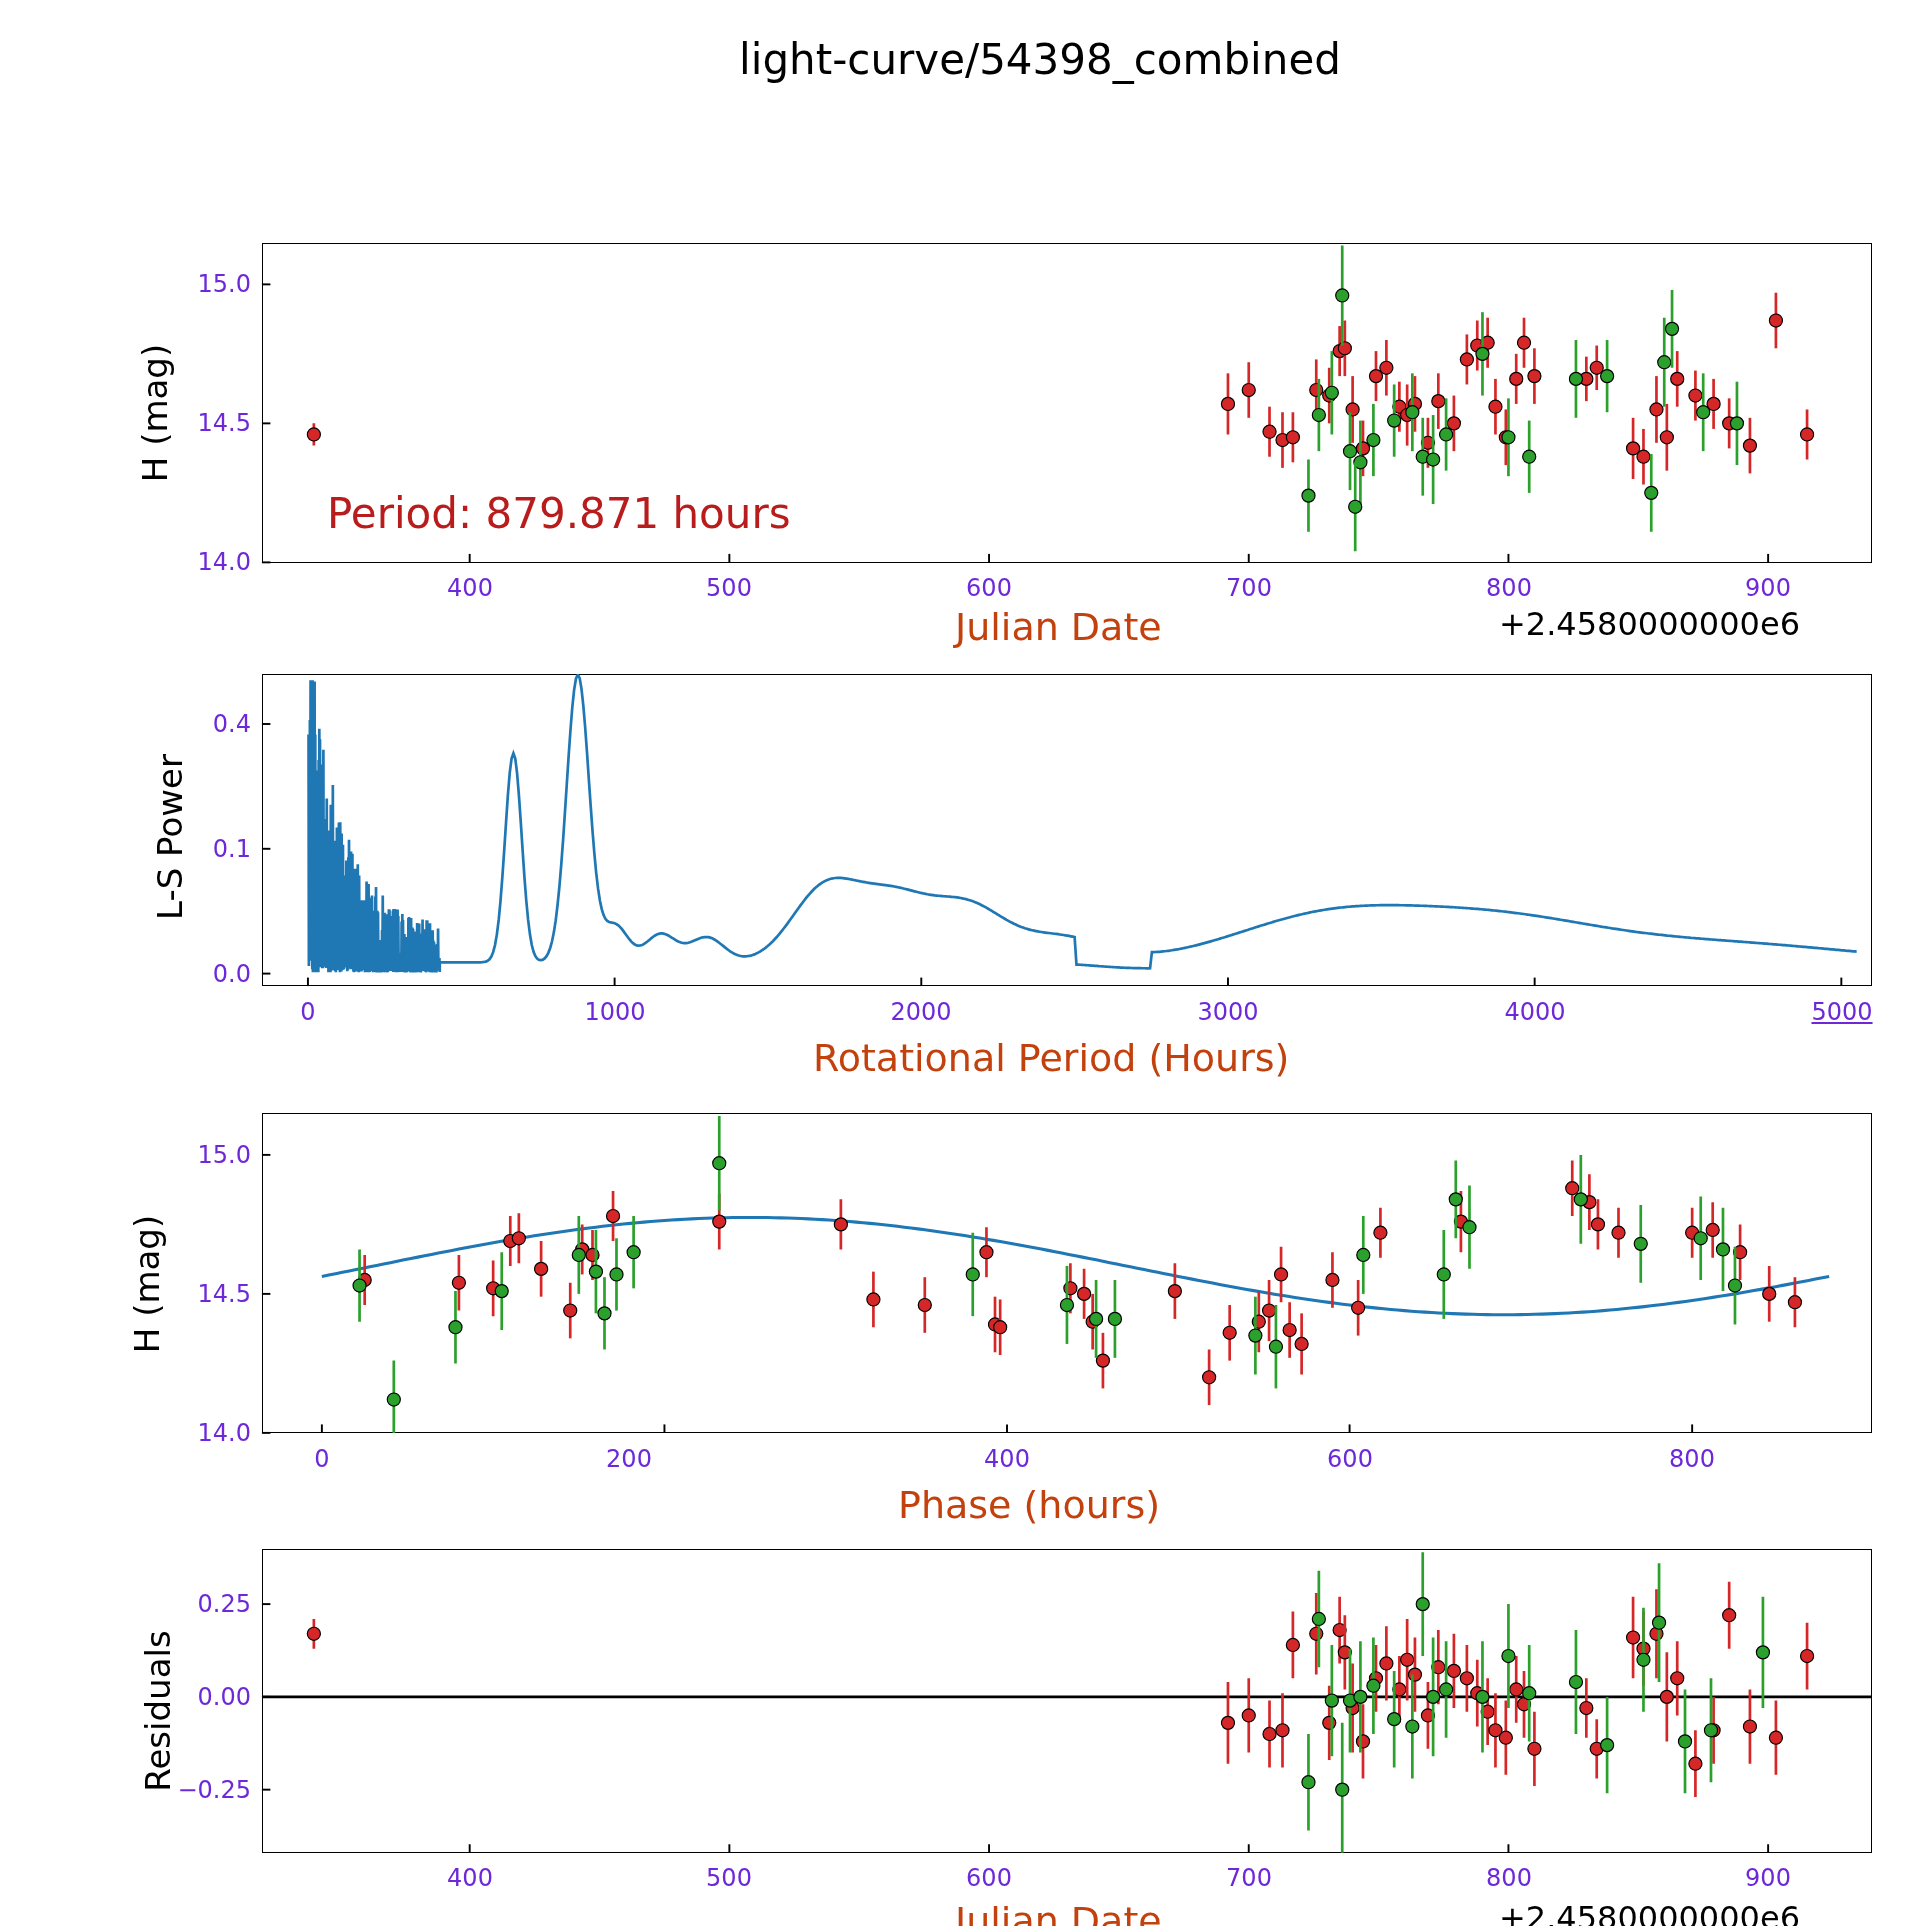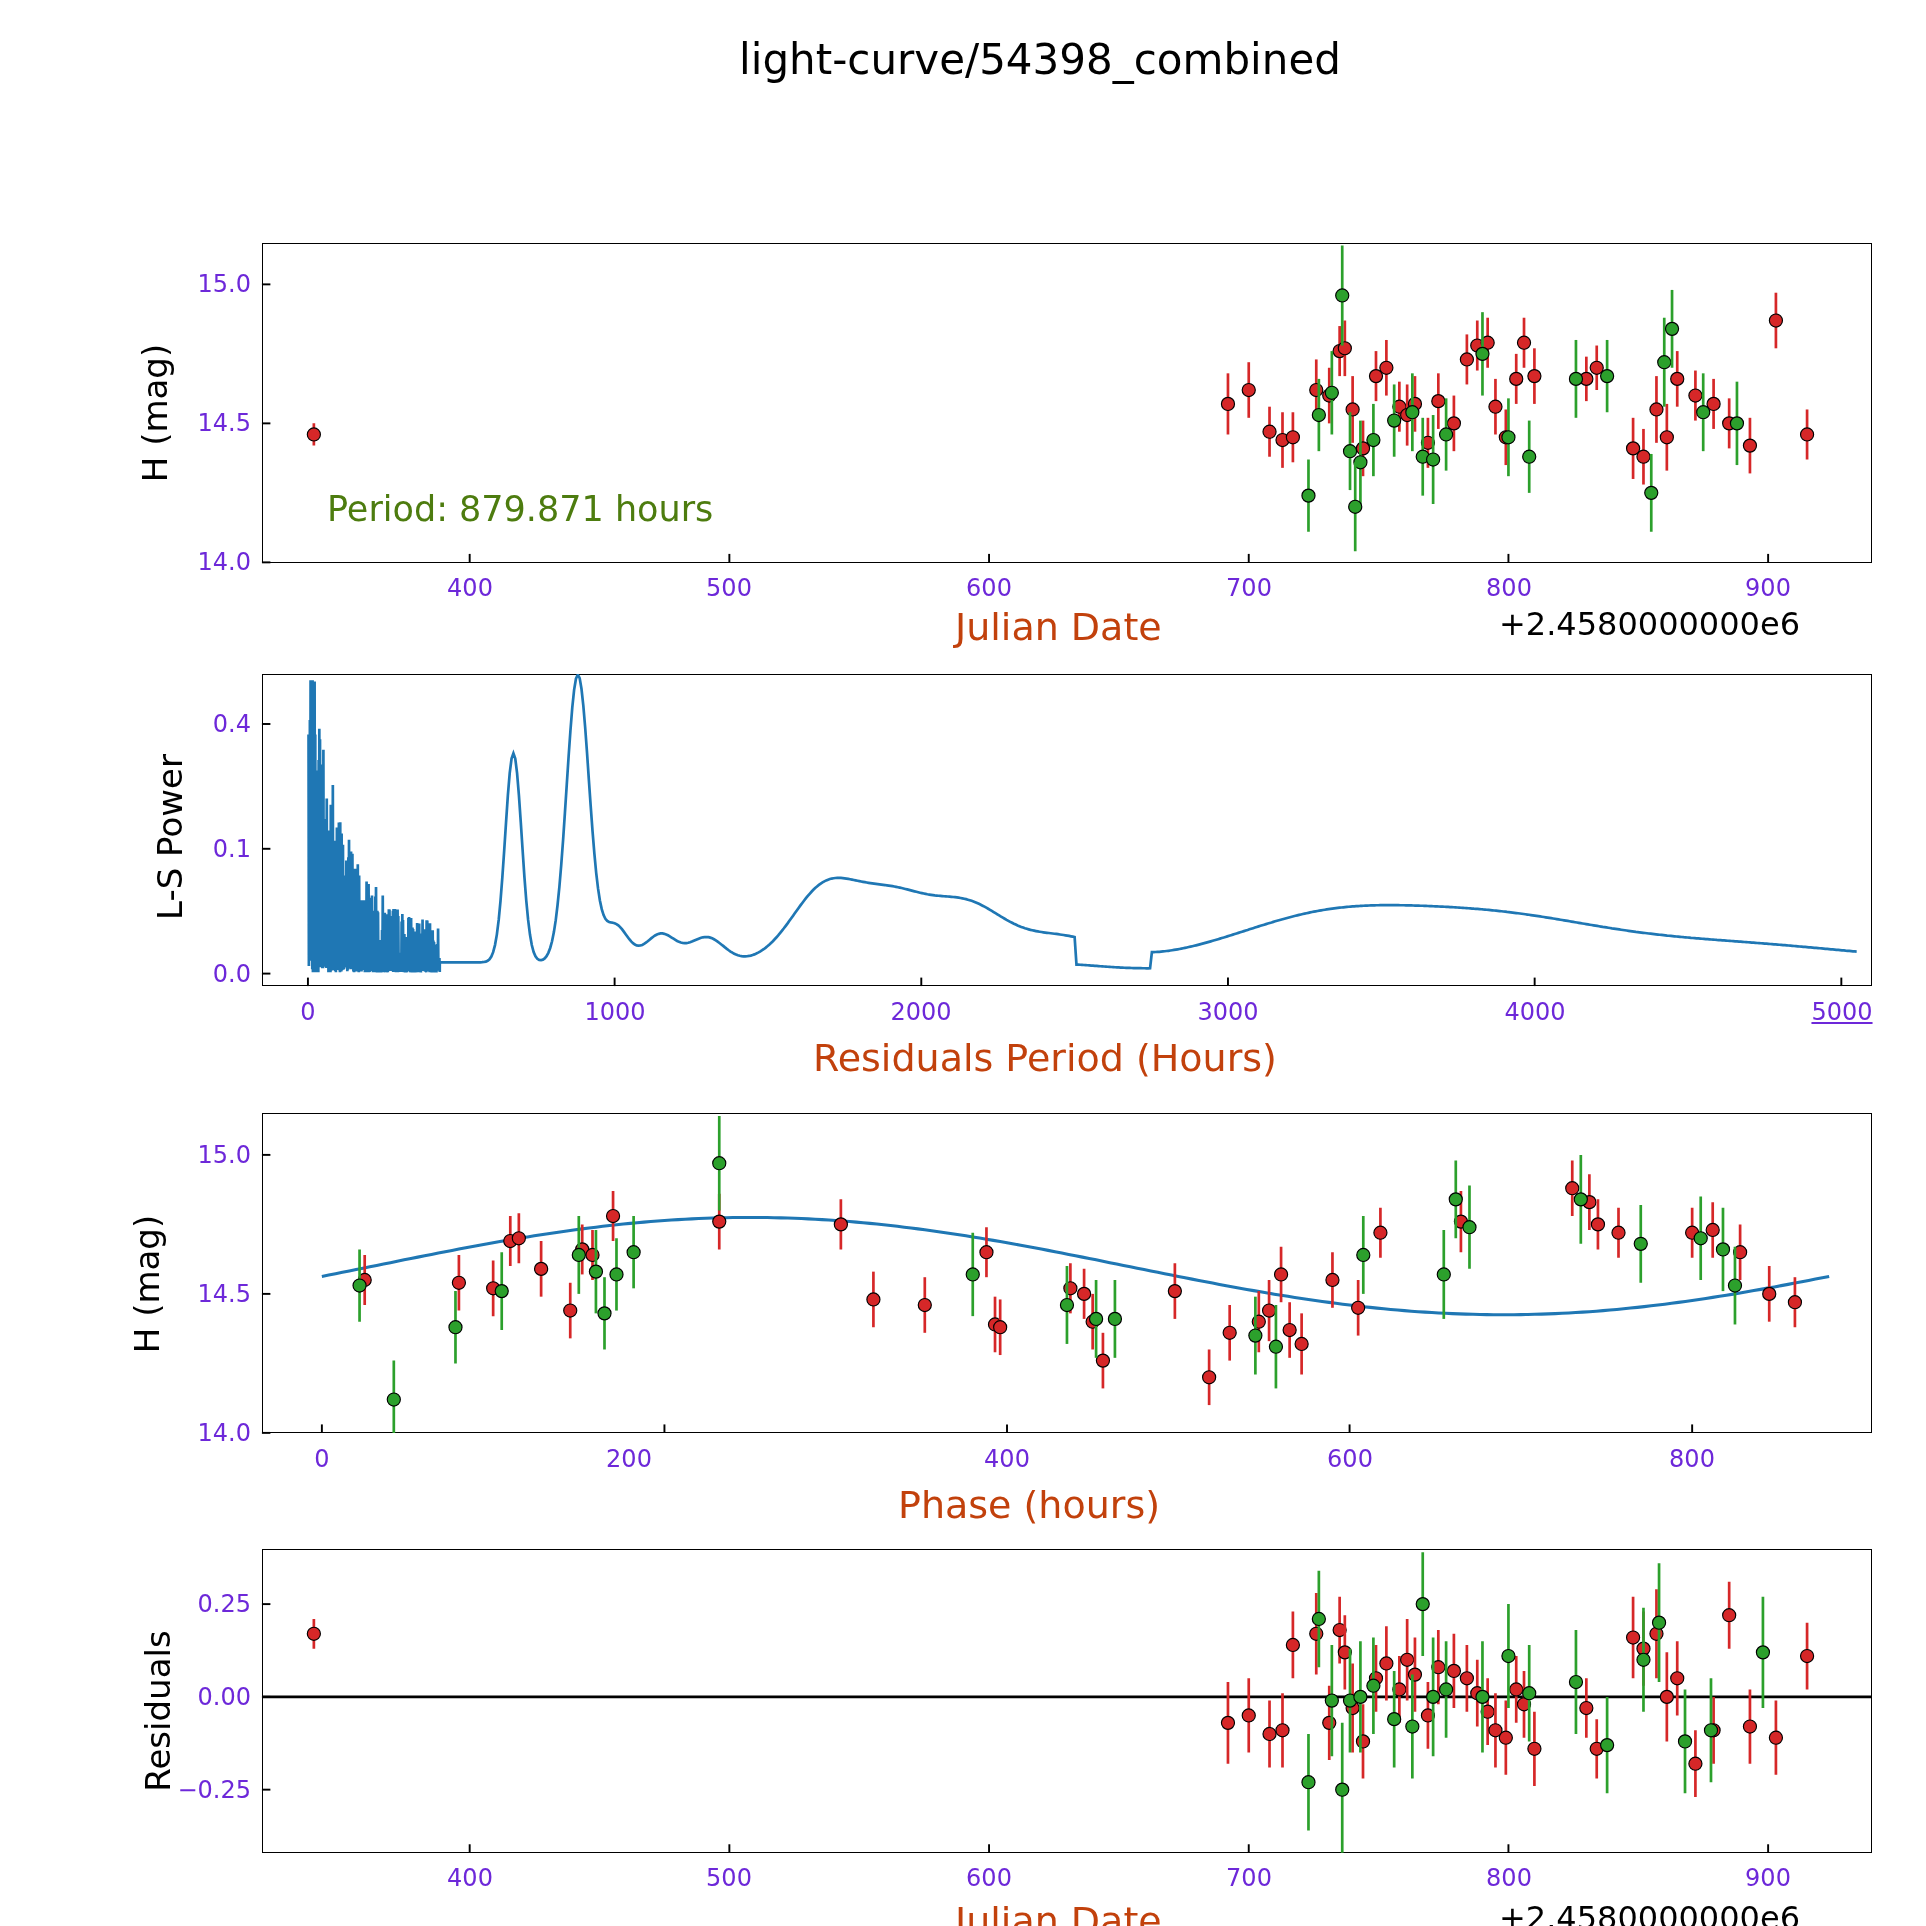--- a/index.html
+++ b/index.html
@@ -64,22 +64,22 @@
     text-align: right;
   }
   .offset-label {
     position: absolute;
     font-size: 32px;
     color: #000;
     white-space: nowrap;
   }
   .annotation {
     position: absolute;
-    font-size: 35px;
-    color: #4d7c0f;
+    font-size: 42px;
+    color: #b91c1c;
     white-space: nowrap;
   }
   svg.plot {
     position: absolute;
     left: 0;
     top: 0;
     overflow: visible;
   }
 </style>
 </head>
@@ -255,21 +255,21 @@
       <defs>
         <clipPath id="clip-svg-p2">
           <rect x="680" y="1750" width="4180" height="810"></rect>
         </clipPath>
       </defs>
       <g clip-path="url(#clip-svg-p2)">
         <path d="M801.0 1906.6 L801.9 2508.1 L802.8 1961.2 L803.6 2464.5 L804.5 1869.1 L805.4 2494.4 L806.3 1766.2 L807.2 2471.1 L808.0 2344.7 L808.9 2467.1 L809.8 2247.3 L810.7 2516.1 L811.5 1766.2 L812.4 2524.1 L813.3 2131.3 L814.2 2524.4 L815.0 2358.8 L815.9 2489.5 L816.8 1769.4 L817.7 2482.6 L818.5 1907.2 L819.4 2524.1 L820.3 2000.5 L821.2 2500.9 L822.0 2282.9 L822.9 2480.5 L823.8 2374.7 L824.7 2485.9 L825.5 2327.8 L826.4 2524.4 L827.3 1973.4 L828.2 2490.5 L829.0 1892.1 L829.9 2487.2 L830.8 1919.3 L831.7 2491.6 L832.6 2406.6 L833.4 2511.4 L834.3 2341.6 L835.2 2496.7 L836.1 2210.4 L836.9 2513.8 L837.8 1984.5 L838.7 2513.4 L839.6 1946.4 L840.4 2502.7 L841.3 2325.9 L842.2 2507.3 L843.1 2127.5 L843.9 2509.7 L844.8 2280.5 L845.7 2491.9 L846.6 2126.4 L847.4 2512.8 L848.3 2072.8 L849.2 2503.5 L850.1 2241.1 L850.9 2504.4 L851.8 2326.4 L852.7 2524.2 L853.6 2156.1 L854.4 2507.0 L855.3 2227.9 L856.2 2516.2 L857.1 2234.0 L857.9 2524.4 L858.8 2089.4 L859.7 2520.0 L860.6 2395.5 L861.5 2496.3 L862.3 2178.8 L863.2 2505.2 L864.1 2037.9 L865.0 2518.7 L865.8 2243.7 L866.7 2513.8 L867.6 2182.8 L868.5 2504.1 L869.3 2358.2 L870.2 2521.1 L871.1 2199.2 L872.0 2524.4 L872.8 2342.1 L873.7 2502.0 L874.6 2148.6 L875.5 2513.6 L876.3 2314.0 L877.2 2511.3 L878.1 2361.8 L879.0 2518.4 L879.8 2135.4 L880.7 2518.8 L881.6 2236.4 L882.5 2524.4 L883.3 2134.8 L884.2 2506.9 L885.1 2299.2 L886.0 2522.4 L886.9 2163.9 L887.7 2519.2 L888.6 2387.7 L889.5 2514.5 L890.4 2193.1 L891.2 2517.3 L892.1 2468.9 L893.0 2515.8 L893.9 2432.7 L894.7 2500.2 L895.6 2376.4 L896.5 2511.9 L897.4 2272.8 L898.2 2503.5 L899.1 2234.0 L900.0 2501.8 L900.9 2389.5 L901.7 2521.7 L902.6 2314.7 L903.5 2517.5 L904.4 2225.4 L905.2 2514.7 L906.1 2180.2 L907.0 2508.1 L907.9 2320.7 L908.7 2505.0 L909.6 2358.3 L910.5 2513.4 L911.4 2210.7 L912.2 2516.5 L913.1 2378.2 L914.0 2510.0 L914.9 2216.2 L915.8 2507.2 L916.6 2427.5 L917.5 2521.9 L918.4 2383.2 L919.3 2524.4 L920.1 2442.5 L921.0 2512.7 L921.9 2255.3 L922.8 2522.4 L923.6 2330.8 L924.5 2521.3 L925.4 2432.4 L926.3 2514.6 L927.1 2311.6 L928.0 2508.0 L928.9 2243.5 L929.8 2522.4 L930.6 2307.0 L931.5 2524.4 L932.4 2273.2 L933.3 2520.7 L934.1 2406.2 L935.0 2513.5 L935.9 2458.0 L936.8 2510.7 L937.6 2398.4 L938.5 2522.1 L939.4 2337.1 L940.3 2518.3 L941.2 2352.9 L942.0 2509.6 L942.9 2380.4 L943.8 2508.8 L944.7 2470.7 L945.5 2516.6 L946.4 2337.0 L947.3 2524.4 L948.2 2349.0 L949.0 2513.5 L949.9 2356.1 L950.8 2524.4 L951.7 2288.2 L952.5 2519.0 L953.4 2393.8 L954.3 2512.9 L955.2 2324.3 L956.0 2524.4 L956.9 2295.3 L957.8 2521.9 L958.7 2470.7 L959.5 2523.8 L960.4 2478.4 L961.3 2514.6 L962.2 2330.9 L963.0 2517.8 L963.9 2490.2 L964.8 2520.8 L965.7 2324.9 L966.5 2520.3 L967.4 2456.1 L968.3 2524.0 L969.2 2461.5 L970.1 2517.9 L970.9 2377.9 L971.8 2522.6 L972.7 2364.3 L973.6 2524.4 L974.4 2327.4 L975.3 2524.4 L976.2 2303.1 L977.1 2524.4 L977.9 2445.9 L978.8 2524.4 L979.7 2364.5 L980.6 2520.9 L981.4 2368.3 L982.3 2524.4 L983.2 2485.1 L984.1 2524.4 L984.9 2474.6 L985.8 2520.3 L986.7 2485.8 L987.6 2513.1 L988.4 2440.5 L989.3 2524.4 L990.2 2459.4 L991.1 2522.9 L991.9 2414.7 L992.8 2520.3 L993.7 2325.1 L994.6 2517.6 L995.5 2394.0 L996.3 2524.4 L997.2 2449.6 L998.1 2516.6 L999.0 2369.9 L999.8 2520.8 L1000.7 2484.4 L1001.6 2517.7 L1002.5 2373.8 L1003.3 2524.4 L1004.2 2480.7 L1005.1 2523.3 L1006.0 2463.3 L1006.8 2524.1 L1007.7 2395.1 L1008.6 2520.3 L1009.5 2360.5 L1010.3 2520.5 L1011.2 2361.1 L1012.1 2521.0 L1013.0 2479.7 L1013.8 2519.3 L1014.7 2419.2 L1015.6 2520.8 L1016.5 2378.4 L1017.3 2515.1 L1018.2 2403.9 L1019.1 2518.9 L1020.0 2364.4 L1020.8 2523.5 L1021.7 2359.8 L1022.6 2521.4 L1023.5 2367.2 L1024.4 2515.8 L1025.2 2359.6 L1026.1 2517.0 L1027.0 2419.4 L1027.9 2524.4 L1028.7 2396.6 L1029.6 2524.4 L1030.5 2412.5 L1031.4 2524.4 L1032.2 2361.3 L1033.1 2524.4 L1034.0 2378.0 L1034.9 2517.7 L1035.7 2496.8 L1036.6 2522.5 L1037.5 2488.1 L1038.4 2521.6 L1039.2 2496.2 L1040.1 2523.6 L1041.0 2473.5 L1041.9 2522.7 L1042.7 2392.3 L1043.6 2518.7 L1044.5 2373.0 L1045.4 2523.5 L1046.2 2388.6 L1047.1 2521.5 L1048.0 2432.7 L1048.9 2524.4 L1049.8 2424.6 L1050.6 2521.7 L1051.5 2491.5 L1052.4 2524.4 L1053.3 2503.3 L1054.1 2524.4 L1055.0 2461.6 L1055.9 2524.3 L1056.8 2432.8 L1057.6 2516.9 L1058.5 2433.4 L1059.4 2521.3 L1060.3 2383.2 L1061.1 2517.6 L1062.0 2380.8 L1062.9 2521.6 L1063.8 2406.9 L1064.6 2524.4 L1065.5 2485.5 L1066.4 2522.6 L1067.3 2383.3 L1068.1 2520.8 L1069.0 2503.2 L1069.9 2524.4 L1070.8 2408.2 L1071.6 2519.4 L1072.5 2412.1 L1073.4 2519.4 L1074.3 2453.5 L1075.1 2524.4 L1076.0 2478.3 L1076.9 2520.7 L1077.8 2418.3 L1078.7 2523.0 L1079.5 2428.1 L1080.4 2524.4 L1081.3 2469.7 L1082.2 2524.4 L1083.0 2396.1 L1083.9 2518.2 L1084.8 2494.4 L1085.7 2523.7 L1086.5 2465.2 L1087.4 2519.9 L1088.3 2397.4 L1089.2 2524.4 L1090.0 2481.3 L1090.9 2524.4 L1091.8 2423.8 L1092.7 2524.4 L1093.5 2444.8 L1094.4 2518.0 L1095.3 2477.1 L1096.2 2520.9 L1097.0 2387.5 L1097.9 2518.2 L1098.8 2428.9 L1099.7 2521.0 L1100.5 2437.3 L1101.4 2519.5 L1102.3 2430.6 L1103.2 2522.3 L1104.1 2412.7 L1104.9 2522.7 L1105.8 2495.0 L1106.7 2524.4 L1107.6 2389.4 L1108.4 2519.4 L1109.3 2389.8 L1110.2 2521.4 L1111.1 2490.4 L1111.9 2521.3 L1112.8 2476.2 L1113.7 2518.2 L1114.6 2433.7 L1115.4 2524.4 L1116.3 2397.2 L1117.2 2522.8 L1118.1 2487.8 L1118.9 2520.6 L1119.8 2503.6 L1120.7 2524.4 L1121.6 2466.7 L1122.4 2521.2 L1123.3 2415.0 L1124.2 2524.4 L1125.1 2442.0 L1125.9 2522.0 L1126.8 2445.7 L1127.7 2524.4 L1128.6 2452.1 L1129.4 2524.2 L1130.3 2491.0 L1131.2 2521.5 L1132.1 2475.0 L1133.0 2524.4 L1133.8 2496.5 L1134.7 2520.0 L1135.6 2451.1 L1136.5 2520.0 L1137.3 2410.3 L1138.2 2519.1 L1139.1 2487.1 L1140.0 2519.0 L1140.8 2487.5 L1141.7 2523.5 L1141.8 2498.4 L1146.6 2498.4 L1151.3 2498.4 L1156.1 2498.4 L1160.9 2498.4 L1165.7 2498.4 L1170.5 2498.4 L1175.2 2498.4 L1180.0 2498.4 L1184.8 2498.4 L1189.6 2498.4 L1194.3 2498.4 L1199.1 2498.4 L1203.9 2498.4 L1208.7 2498.4 L1213.4 2498.4 L1218.2 2498.4 L1223.0 2498.4 L1227.8 2498.4 L1232.6 2498.4 L1237.3 2498.4 L1242.1 2498.4 L1246.9 2498.3 L1251.7 2498.0 L1256.4 2497.5 L1261.2 2496.5 L1266.0 2494.3 L1270.8 2490.4 L1275.6 2483.5 L1280.3 2471.9 L1285.1 2453.6 L1289.9 2426.4 L1294.7 2388.4 L1299.4 2338.5 L1304.2 2277.2 L1309.0 2207.5 L1313.8 2134.3 L1318.5 2064.8 L1323.3 2007.2 L1328.1 1969.1 L1332.9 1955.7 L1337.7 1969.1 L1342.4 2007.2 L1347.2 2064.8 L1352.0 2134.3 L1356.8 2207.4 L1361.5 2277.2 L1366.3 2338.5 L1371.1 2388.3 L1375.9 2426.3 L1380.6 2453.4 L1385.4 2471.5 L1390.2 2482.8 L1395.0 2489.2 L1399.8 2492.2 L1404.5 2492.8 L1409.3 2491.4 L1414.1 2488.1 L1418.9 2482.4 L1423.6 2473.7 L1428.4 2461.1 L1433.2 2443.6 L1438.0 2419.9 L1442.8 2388.9 L1447.5 2349.6 L1452.3 2301.6 L1457.1 2244.9 L1461.9 2180.6 L1466.6 2110.3 L1471.4 2036.9 L1476.2 1964.0 L1481.0 1895.9 L1485.7 1836.9 L1490.5 1791.1 L1495.3 1761.9 L1500.1 1751.5 L1504.9 1760.5 L1509.6 1788.1 L1514.4 1832.0 L1519.2 1888.7 L1524.0 1954.0 L1528.7 2023.3 L1533.5 2092.4 L1538.3 2157.6 L1543.1 2216.0 L1547.8 2265.9 L1552.6 2306.4 L1557.4 2337.6 L1562.2 2360.3 L1567.0 2375.7 L1571.7 2385.4 L1576.5 2390.8 L1581.3 2393.5 L1586.1 2394.7 L1590.8 2395.6 L1595.6 2396.9 L1600.4 2399.0 L1605.2 2402.4 L1610.0 2406.9 L1614.7 2412.4 L1619.5 2418.7 L1624.3 2425.4 L1629.1 2432.1 L1633.8 2438.4 L1638.6 2444.1 L1643.4 2448.7 L1648.2 2452.2 L1652.9 2454.3 L1657.7 2455.2 L1662.5 2454.7 L1667.3 2453.2 L1672.1 2450.6 L1676.8 2447.3 L1681.6 2443.6 L1686.4 2439.6 L1691.2 2435.6 L1695.9 2431.9 L1700.7 2428.6 L1705.5 2426.1 L1710.3 2424.3 L1715.0 2423.4 L1719.8 2423.4 L1724.6 2424.3 L1729.4 2425.9 L1734.2 2428.2 L1738.9 2430.9 L1743.7 2434.0 L1748.5 2437.1 L1753.3 2440.1 L1758.0 2442.9 L1762.8 2445.2 L1767.6 2446.9 L1772.4 2448.1 L1777.2 2448.5 L1781.9 2448.3 L1786.7 2447.5 L1791.5 2446.2 L1796.3 2444.5 L1801.0 2442.4 L1805.8 2440.3 L1810.6 2438.2 L1815.4 2436.2 L1820.1 2434.6 L1824.9 2433.4 L1829.7 2432.7 L1834.5 2432.6 L1839.3 2433.1 L1844.0 2434.3 L1848.8 2436.1 L1853.6 2438.4 L1858.4 2441.3 L1863.1 2444.5 L1867.9 2448.1 L1872.7 2451.9 L1877.5 2455.7 L1882.2 2459.6 L1887.0 2463.4 L1891.8 2467.0 L1896.6 2470.3 L1901.4 2473.3 L1906.1 2475.9 L1910.9 2478.1 L1915.7 2479.9 L1920.5 2481.3 L1925.2 2482.2 L1930.0 2482.7 L1934.8 2482.8 L1939.6 2482.5 L1944.4 2481.8 L1949.1 2480.8 L1953.9 2479.4 L1958.7 2477.7 L1963.5 2475.6 L1968.2 2473.2 L1973.0 2470.5 L1977.8 2467.5 L1982.6 2464.3 L1987.3 2460.7 L1992.1 2456.8 L1996.9 2452.7 L2001.7 2448.2 L2006.5 2443.5 L2011.2 2438.5 L2016.0 2433.3 L2020.8 2427.8 L2025.6 2422.0 L2030.3 2416.1 L2035.1 2410.0 L2039.9 2403.6 L2044.7 2397.2 L2049.4 2390.6 L2054.2 2384.0 L2059.0 2377.3 L2063.8 2370.5 L2068.6 2363.8 L2073.3 2357.2 L2078.1 2350.6 L2082.9 2344.2 L2087.7 2337.9 L2092.4 2331.8 L2097.2 2326.0 L2102.0 2320.4 L2106.8 2315.1 L2111.6 2310.1 L2116.3 2305.5 L2121.1 2301.3 L2125.9 2297.4 L2130.7 2293.9 L2135.4 2290.8 L2140.2 2288.1 L2145.0 2285.7 L2149.8 2283.8 L2154.5 2282.2 L2159.3 2280.9 L2164.1 2280.0 L2168.9 2279.4 L2173.7 2279.1 L2178.4 2279.1 L2183.2 2279.3 L2188.0 2279.6 L2192.8 2280.2 L2197.5 2280.9 L2202.3 2281.7 L2207.1 2282.6 L2211.9 2283.6 L2216.6 2284.5 L2221.4 2285.6 L2226.2 2286.6 L2231.0 2287.5 L2235.8 2288.5 L2240.5 2289.4 L2245.3 2290.3 L2250.1 2291.1 L2254.9 2291.9 L2259.6 2292.6 L2264.4 2293.3 L2269.2 2294.0 L2274.0 2294.6 L2278.8 2295.2 L2283.5 2295.8 L2288.3 2296.4 L2293.1 2297.1 L2297.9 2297.7 L2302.6 2298.4 L2307.4 2299.1 L2312.2 2299.8 L2317.0 2300.6 L2321.7 2301.5 L2326.5 2302.4 L2331.3 2303.4 L2336.1 2304.5 L2340.9 2305.5 L2345.6 2306.7 L2350.4 2307.9 L2355.2 2309.1 L2360.0 2310.3 L2364.7 2311.5 L2369.5 2312.8 L2374.3 2314.0 L2379.1 2315.2 L2383.8 2316.4 L2388.6 2317.6 L2393.4 2318.7 L2398.2 2319.7 L2403.0 2320.7 L2407.7 2321.6 L2412.5 2322.4 L2417.3 2323.2 L2422.1 2323.9 L2426.8 2324.5 L2431.6 2325.0 L2436.4 2325.5 L2441.2 2326.0 L2446.0 2326.4 L2450.7 2326.8 L2455.5 2327.1 L2460.3 2327.5 L2465.1 2327.9 L2469.8 2328.3 L2474.6 2328.7 L2479.4 2329.3 L2484.2 2329.8 L2488.9 2330.5 L2493.7 2331.3 L2498.5 2332.2 L2503.3 2333.2 L2508.1 2334.4 L2512.8 2335.7 L2517.6 2337.1 L2522.4 2338.7 L2527.2 2340.4 L2531.9 2342.3 L2536.7 2344.3 L2541.5 2346.5 L2546.3 2348.8 L2551.0 2351.3 L2555.8 2353.8 L2560.6 2356.5 L2565.4 2359.2 L2570.2 2362.0 L2574.9 2364.9 L2579.7 2367.8 L2584.5 2370.7 L2589.3 2373.7 L2594.0 2376.6 L2598.8 2379.5 L2603.6 2382.4 L2608.4 2385.2 L2613.2 2388.0 L2617.9 2390.6 L2622.7 2393.2 L2627.5 2395.7 L2632.3 2398.1 L2637.0 2400.3 L2641.8 2402.5 L2646.6 2404.5 L2651.4 2406.4 L2656.1 2408.1 L2660.9 2409.8 L2665.7 2411.3 L2670.5 2412.7 L2675.3 2414.0 L2680.0 2415.1 L2684.8 2416.2 L2689.6 2417.2 L2694.4 2418.1 L2699.1 2418.9 L2703.9 2419.7 L2708.7 2420.4 L2713.5 2421.1 L2718.2 2421.7 L2723.0 2422.3 L2727.8 2422.9 L2732.6 2423.5 L2737.4 2424.1 L2742.1 2424.7 L2746.9 2425.3 L2751.7 2426.0 L2756.5 2426.7 L2761.2 2427.4 L2766.0 2428.2 L2770.8 2429.0 L2775.6 2429.8 L2780.4 2430.8 L2785.1 2431.7 L2789.9 2432.7 L2794.7 2504.2 L2799.5 2504.4 L2804.2 2504.7 L2809.0 2505.0 L2813.8 2505.3 L2818.6 2505.7 L2823.3 2506.0 L2828.1 2506.3 L2832.9 2506.7 L2837.7 2507.0 L2842.5 2507.4 L2847.2 2507.7 L2852.0 2508.1 L2856.8 2508.5 L2861.6 2508.8 L2866.3 2509.2 L2871.1 2509.5 L2875.9 2509.8 L2880.7 2510.2 L2885.4 2510.5 L2890.2 2510.8 L2895.0 2511.1 L2899.8 2511.4 L2904.6 2511.6 L2909.3 2511.9 L2914.1 2512.1 L2918.9 2512.4 L2923.7 2512.6 L2928.4 2512.8 L2933.2 2512.9 L2938.0 2513.1 L2942.8 2513.2 L2947.6 2513.4 L2952.3 2513.5 L2957.1 2513.6 L2961.9 2513.6 L2966.7 2513.7 L2971.4 2513.7 L2976.2 2513.8 L2981.0 2513.8 L2985.8 2513.7 L2990.5 2472.0 L2995.3 2471.9 L3000.1 2471.6 L3004.9 2471.3 L3009.7 2471.0 L3014.4 2470.6 L3019.2 2470.1 L3024.0 2469.6 L3028.8 2469.0 L3033.5 2468.4 L3038.3 2467.7 L3043.1 2467.0 L3047.9 2466.2 L3052.6 2465.4 L3057.4 2464.6 L3062.2 2463.7 L3067.0 2462.8 L3071.8 2461.8 L3076.5 2460.8 L3081.3 2459.8 L3086.1 2458.7 L3090.9 2457.6 L3095.6 2456.5 L3100.4 2455.4 L3105.2 2454.2 L3110.0 2453.0 L3114.8 2451.7 L3119.5 2450.5 L3124.3 2449.2 L3129.1 2447.9 L3133.9 2446.6 L3138.6 2445.3 L3143.4 2443.9 L3148.2 2442.5 L3153.0 2441.1 L3157.7 2439.7 L3162.5 2438.3 L3167.3 2436.9 L3172.1 2435.4 L3176.9 2434.0 L3181.6 2432.5 L3186.4 2431.0 L3191.2 2429.5 L3196.0 2428.0 L3200.7 2426.5 L3205.5 2425.0 L3210.3 2423.5 L3215.1 2421.9 L3219.8 2420.4 L3224.6 2418.9 L3229.4 2417.3 L3234.2 2415.8 L3239.0 2414.3 L3243.7 2412.7 L3248.5 2411.2 L3253.3 2409.7 L3258.1 2408.1 L3262.8 2406.6 L3267.6 2405.1 L3272.4 2403.6 L3277.2 2402.1 L3282.0 2400.6 L3286.7 2399.1 L3291.5 2397.7 L3296.3 2396.2 L3301.1 2394.8 L3305.8 2393.3 L3310.6 2391.9 L3315.4 2390.5 L3320.2 2389.1 L3324.9 2387.8 L3329.7 2386.4 L3334.5 2385.1 L3339.3 2383.8 L3344.1 2382.5 L3348.8 2381.2 L3353.6 2380.0 L3358.4 2378.8 L3363.2 2377.6 L3367.9 2376.4 L3372.7 2375.2 L3377.5 2374.1 L3382.3 2373.0 L3387.0 2371.9 L3391.8 2370.8 L3396.6 2369.8 L3401.4 2368.8 L3406.2 2367.8 L3410.9 2366.9 L3415.7 2366.0 L3420.5 2365.1 L3425.3 2364.2 L3430.0 2363.4 L3434.8 2362.6 L3439.6 2361.8 L3444.4 2361.0 L3449.2 2360.3 L3453.9 2359.6 L3458.7 2358.9 L3463.5 2358.3 L3468.3 2357.7 L3473.0 2357.1 L3477.8 2356.5 L3482.6 2356.0 L3487.4 2355.5 L3492.1 2355.0 L3496.9 2354.5 L3501.7 2354.1 L3506.5 2353.7 L3511.3 2353.3 L3516.0 2352.9 L3520.8 2352.6 L3525.6 2352.2 L3530.4 2352.0 L3535.1 2351.7 L3539.9 2351.4 L3544.7 2351.2 L3549.5 2351.0 L3554.2 2350.8 L3559.0 2350.6 L3563.8 2350.5 L3568.6 2350.3 L3573.4 2350.2 L3578.1 2350.1 L3582.9 2350.0 L3587.7 2350.0 L3592.5 2349.9 L3597.2 2349.9 L3602.0 2349.9 L3606.8 2349.8 L3611.6 2349.9 L3616.4 2349.9 L3621.1 2349.9 L3625.9 2349.9 L3630.7 2350.0 L3635.5 2350.1 L3640.2 2350.1 L3645.0 2350.2 L3649.8 2350.3 L3654.6 2350.4 L3659.3 2350.5 L3664.1 2350.6 L3668.9 2350.8 L3673.7 2350.9 L3678.5 2351.1 L3683.2 2351.2 L3688.0 2351.4 L3692.8 2351.5 L3697.6 2351.7 L3702.3 2351.9 L3707.1 2352.1 L3711.9 2352.3 L3716.7 2352.5 L3721.4 2352.7 L3726.2 2352.9 L3731.0 2353.1 L3735.8 2353.4 L3740.6 2353.6 L3745.3 2353.8 L3750.1 2354.1 L3754.9 2354.3 L3759.7 2354.6 L3764.4 2354.9 L3769.2 2355.1 L3774.0 2355.4 L3778.8 2355.7 L3783.6 2356.0 L3788.3 2356.3 L3793.1 2356.6 L3797.9 2357.0 L3802.7 2357.3 L3807.4 2357.6 L3812.2 2358.0 L3817.0 2358.3 L3821.8 2358.7 L3826.5 2359.1 L3831.3 2359.4 L3836.1 2359.8 L3840.9 2360.2 L3845.7 2360.6 L3850.4 2361.1 L3855.2 2361.5 L3860.0 2361.9 L3864.8 2362.4 L3869.5 2362.8 L3874.3 2363.3 L3879.1 2363.8 L3883.9 2364.3 L3888.6 2364.8 L3893.4 2365.3 L3898.2 2365.8 L3903.0 2366.4 L3907.8 2366.9 L3912.5 2367.5 L3917.3 2368.0 L3922.1 2368.6 L3926.9 2369.2 L3931.6 2369.8 L3936.4 2370.4 L3941.2 2371.0 L3946.0 2371.6 L3950.8 2372.3 L3955.5 2372.9 L3960.3 2373.6 L3965.1 2374.3 L3969.9 2374.9 L3974.6 2375.6 L3979.4 2376.3 L3984.2 2377.0 L3989.0 2377.8 L3993.7 2378.5 L3998.5 2379.2 L4003.3 2380.0 L4008.1 2380.7 L4012.9 2381.5 L4017.6 2382.2 L4022.4 2383.0 L4027.2 2383.8 L4032.0 2384.5 L4036.7 2385.3 L4041.5 2386.1 L4046.3 2386.9 L4051.1 2387.7 L4055.8 2388.5 L4060.6 2389.3 L4065.4 2390.1 L4070.2 2390.9 L4075.0 2391.8 L4079.7 2392.6 L4084.5 2393.4 L4089.3 2394.2 L4094.1 2395.0 L4098.8 2395.8 L4103.6 2396.7 L4108.4 2397.5 L4113.2 2398.3 L4118.0 2399.1 L4122.7 2399.9 L4127.5 2400.7 L4132.3 2401.5 L4137.1 2402.3 L4141.8 2403.1 L4146.6 2403.9 L4151.4 2404.7 L4156.2 2405.5 L4160.9 2406.3 L4165.7 2407.0 L4170.5 2407.8 L4175.3 2408.6 L4180.1 2409.3 L4184.8 2410.1 L4189.6 2410.8 L4194.4 2411.6 L4199.2 2412.3 L4203.9 2413.0 L4208.7 2413.7 L4213.5 2414.4 L4218.3 2415.1 L4223.0 2415.8 L4227.8 2416.5 L4232.6 2417.2 L4237.4 2417.9 L4242.2 2418.5 L4246.9 2419.2 L4251.7 2419.8 L4256.5 2420.4 L4261.3 2421.1 L4266.0 2421.7 L4270.8 2422.3 L4275.6 2422.9 L4280.4 2423.5 L4285.2 2424.0 L4289.9 2424.6 L4294.7 2425.2 L4299.5 2425.7 L4304.3 2426.3 L4309.0 2426.8 L4313.8 2427.3 L4318.6 2427.8 L4323.4 2428.3 L4328.1 2428.9 L4332.9 2429.3 L4337.7 2429.8 L4342.5 2430.3 L4347.3 2430.8 L4352.0 2431.3 L4356.8 2431.7 L4361.6 2432.2 L4366.4 2432.6 L4371.1 2433.1 L4375.9 2433.5 L4380.7 2433.9 L4385.5 2434.3 L4390.2 2434.8 L4395.0 2435.2 L4399.8 2435.6 L4404.6 2436.0 L4409.4 2436.4 L4414.1 2436.8 L4418.9 2437.2 L4423.7 2437.5 L4428.5 2437.9 L4433.2 2438.3 L4438.0 2438.7 L4442.8 2439.1 L4447.6 2439.4 L4452.4 2439.8 L4457.1 2440.2 L4461.9 2440.5 L4466.7 2440.9 L4471.5 2441.3 L4476.2 2441.6 L4481.0 2442.0 L4485.8 2442.3 L4490.6 2442.7 L4495.3 2443.0 L4500.1 2443.4 L4504.9 2443.8 L4509.7 2444.1 L4514.5 2444.5 L4519.2 2444.8 L4524.0 2445.2 L4528.8 2445.6 L4533.6 2445.9 L4538.3 2446.3 L4543.1 2446.6 L4547.9 2447.0 L4552.7 2447.4 L4557.4 2447.7 L4562.2 2448.1 L4567.0 2448.5 L4571.8 2448.9 L4576.6 2449.2 L4581.3 2449.6 L4586.1 2450.0 L4590.9 2450.4 L4595.7 2450.7 L4600.4 2451.1 L4605.2 2451.5 L4610.0 2451.9 L4614.8 2452.3 L4619.6 2452.7 L4624.3 2453.1 L4629.1 2453.5 L4633.9 2453.9 L4638.7 2454.3 L4643.4 2454.7 L4648.2 2455.1 L4653.0 2455.5 L4657.8 2455.9 L4662.5 2456.3 L4667.3 2456.7 L4672.1 2457.2 L4676.9 2457.6 L4681.7 2458.0 L4686.4 2458.4 L4691.2 2458.8 L4696.0 2459.3 L4700.8 2459.7 L4705.5 2460.1 L4710.3 2460.6 L4715.1 2461.0 L4719.9 2461.4 L4724.6 2461.8 L4729.4 2462.3 L4734.2 2462.7 L4739.0 2463.2 L4743.8 2463.6 L4748.5 2464.0 L4753.3 2464.5 L4758.1 2464.9 L4762.9 2465.3 L4767.6 2465.8 L4772.4 2466.2 L4777.2 2466.6 L4782.0 2467.1 L4786.8 2467.5 L4791.5 2468.0 L4796.3 2468.4 L4801.1 2468.8 L4805.9 2469.3 L4810.6 2469.7 L4815.4 2470.1 L4820.2 2470.5" fill="none" stroke="#1f77b4" stroke-width="7"></path>
       </g>
     </svg>
   <div class="ylabel" style="left:54px; top:817px; width:231px;">L-S Power</div>
-  <div class="axis-label" style="left:813px; top:1036px;">Residuals Period (Hours)</div>
+  <div class="axis-label" style="left:813px; top:1036px;">Rotational Period (Hours)</div>
 
   <div class="panel" style="left:262px; top:1113px; width:1610px; height:320px;"></div>
   <svg class="plot" id="svg-p3" width="2080" height="2080" viewBox="0 0 5400 5400">
       <line x1="835.6382978723404" y1="3720" x2="835.6382978723404" y2="3698" stroke="#000" stroke-width="5"></line>
       <line x1="1725" y1="3720" x2="1725" y2="3698" stroke="#000" stroke-width="5"></line>
       <line x1="2614.3617021276596" y1="3720" x2="2614.3617021276596" y2="3698" stroke="#000" stroke-width="5"></line>
       <line x1="3503.723404255319" y1="3720" x2="3503.723404255319" y2="3698" stroke="#000" stroke-width="5"></line>
       <line x1="4393.085106382979" y1="3720" x2="4393.085106382979" y2="3698" stroke="#000" stroke-width="5"></line>
       <line x1="680" y1="3720" x2="702" y2="3720" stroke="#000" stroke-width="5"></line>
       <line x1="680" y1="3359.130434782609" x2="702" y2="3359.130434782609" stroke="#000" stroke-width="5"></line>

